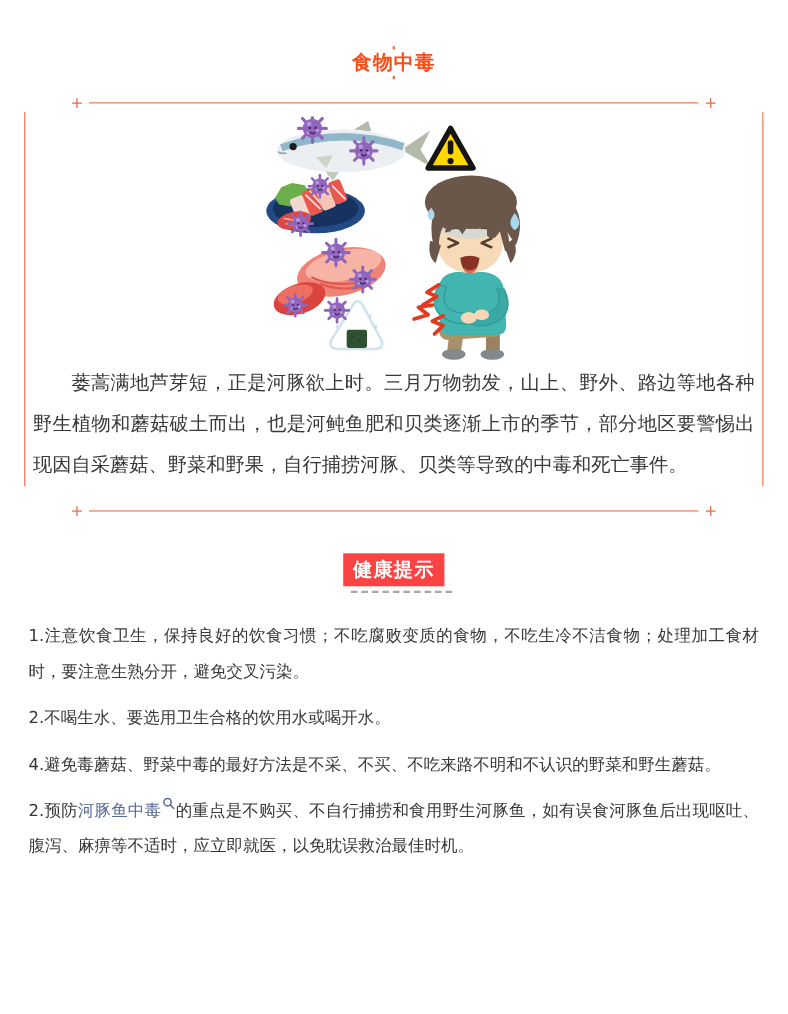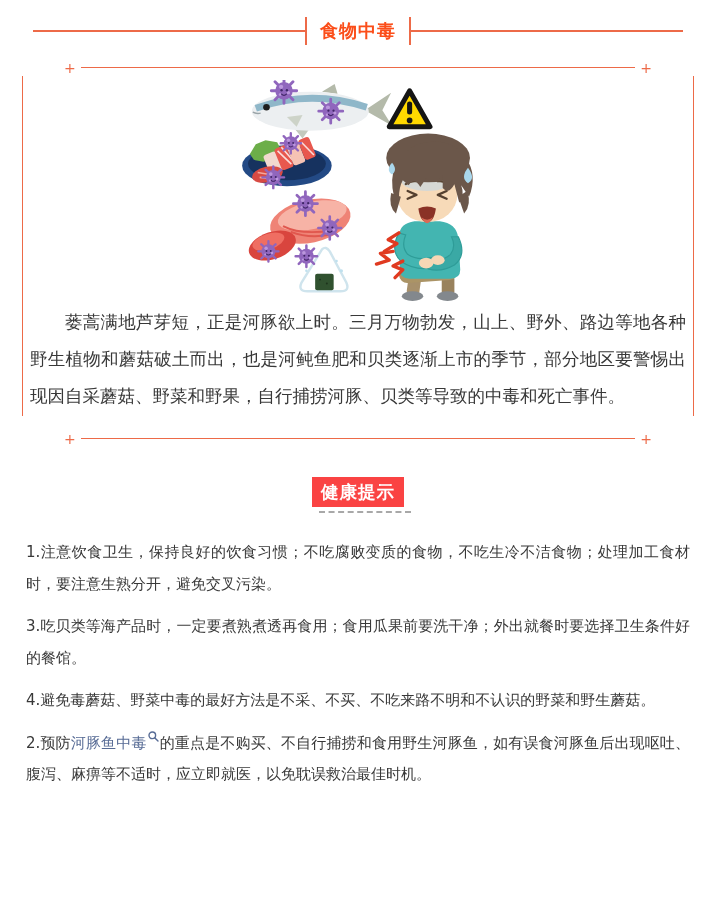--- a/index.html
+++ b/index.html
@@ -11,21 +11,21 @@
     --dash-gray:#a8a8a8;
   }
   *{box-sizing:border-box;}
   html,body{margin:0;padding:0;}
   body{
     width:716px;height:922px;overflow:hidden;background:#ffffff;
     font-family:"DejaVu Sans","Liberation Sans",sans-serif;
     color:var(--text);
   }
   
-  .header-row{display:flex;align-items:center;margin:16px 33px 0;height:30px;}
+  .header-row{display:flex;align-items:center;margin:42px 33px 0;height:30px;flex-direction:column;}
   .h-line{flex:1;height:1.5px;background:var(--accent-orange);}
   .h-bar{width:2px;height:28px;background:var(--accent-orange);}
   .h-title{padding:0 13px;font-size:18px;font-weight:bold;color:var(--title-orange);letter-spacing:1px;}
   
   .plusline{display:flex;align-items:center;margin:13px 64px 0;height:17px;}
   .plus{color:var(--accent-orange);font-size:14px;line-height:1;}
   .pline{flex:1;height:1px;background:var(--accent-orange);margin:0 5px;}
   
   .content-box{
     margin:0 22px;padding:4px 7px 2px;
@@ -197,19 +197,19 @@
 
 <div class="tip-center">
   <div class="tip-inner">
     <div class="tip-box">健康提示</div>
     <div class="tip-dash"></div>
   </div>
 </div>
 
 <div class="tips-list">
   <p class="tip-item">1.注意饮食卫生，保持良好的饮食习惯；不吃腐败变质的食物，不吃生冷不洁食物；处理加工食材时，要注意生熟分开，避免交叉污染。</p>
-  <p class="tip-item">3.吃贝类等海产品时，一定要煮熟煮透再食用；食用瓜果前要洗干净；外出就餐时要选择卫生条件好的餐馆。</p>
+  <p class="tip-item">2.不喝生水、要选用卫生合格的饮用水或喝开水。</p>
   <p class="tip-item">4.避免毒蘑菇、野菜中毒的最好方法是不采、不买、不吃来路不明和不认识的野菜和野生蘑菇。</p>
   <p class="tip-item"><span>2.预防</span><span class="term-link">河豚鱼中毒</span><span class="search-sup"><svg width="11" height="11" viewBox="0 0 11 11">
           <circle cx="4.3" cy="4.3" r="3.3" fill="none" stroke="currentColor" stroke-width="1.4"></circle>
           <line x1="6.9" y1="6.9" x2="10" y2="10" stroke="currentColor" stroke-width="1.4" stroke-linecap="round"></line>
         </svg></span><span>的重点是不购买、不自行捕捞和食用野生河豚鱼，如有误食河豚鱼后出现呕吐、腹泻、麻痹等不适时，应立即就医，以免耽误救治最佳时机。</span></p>
 </div>
 
 </body></html>

